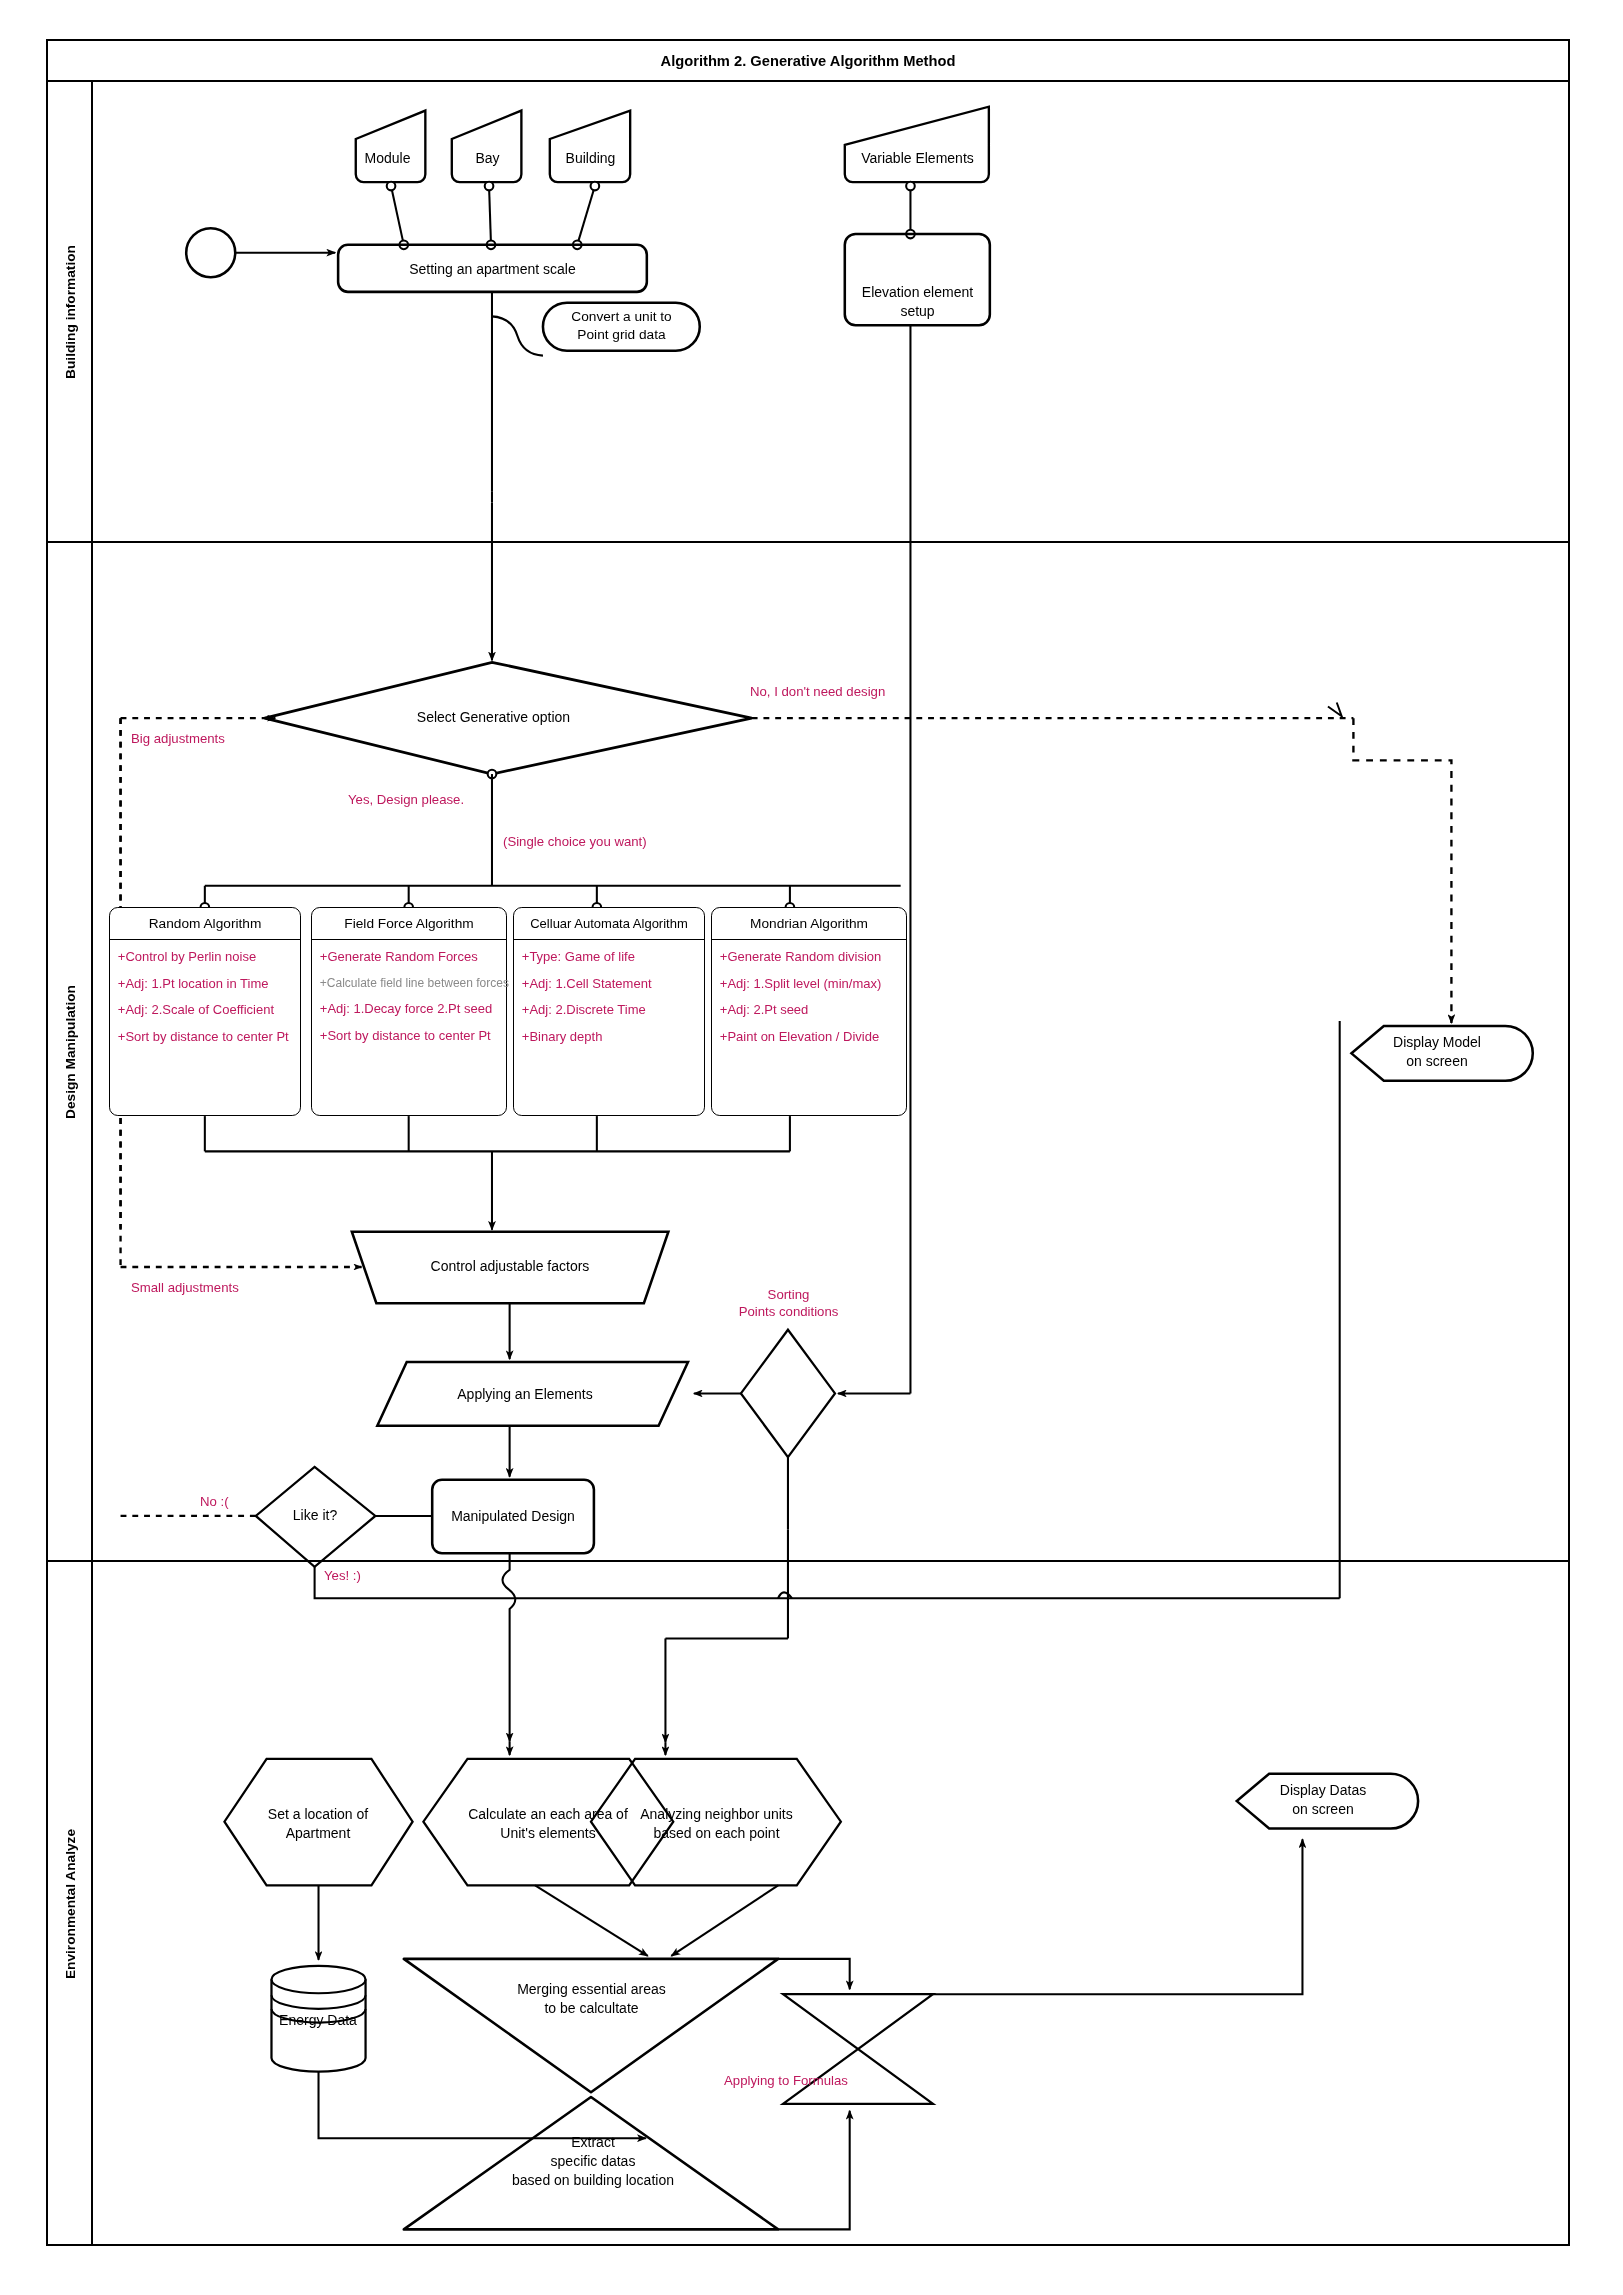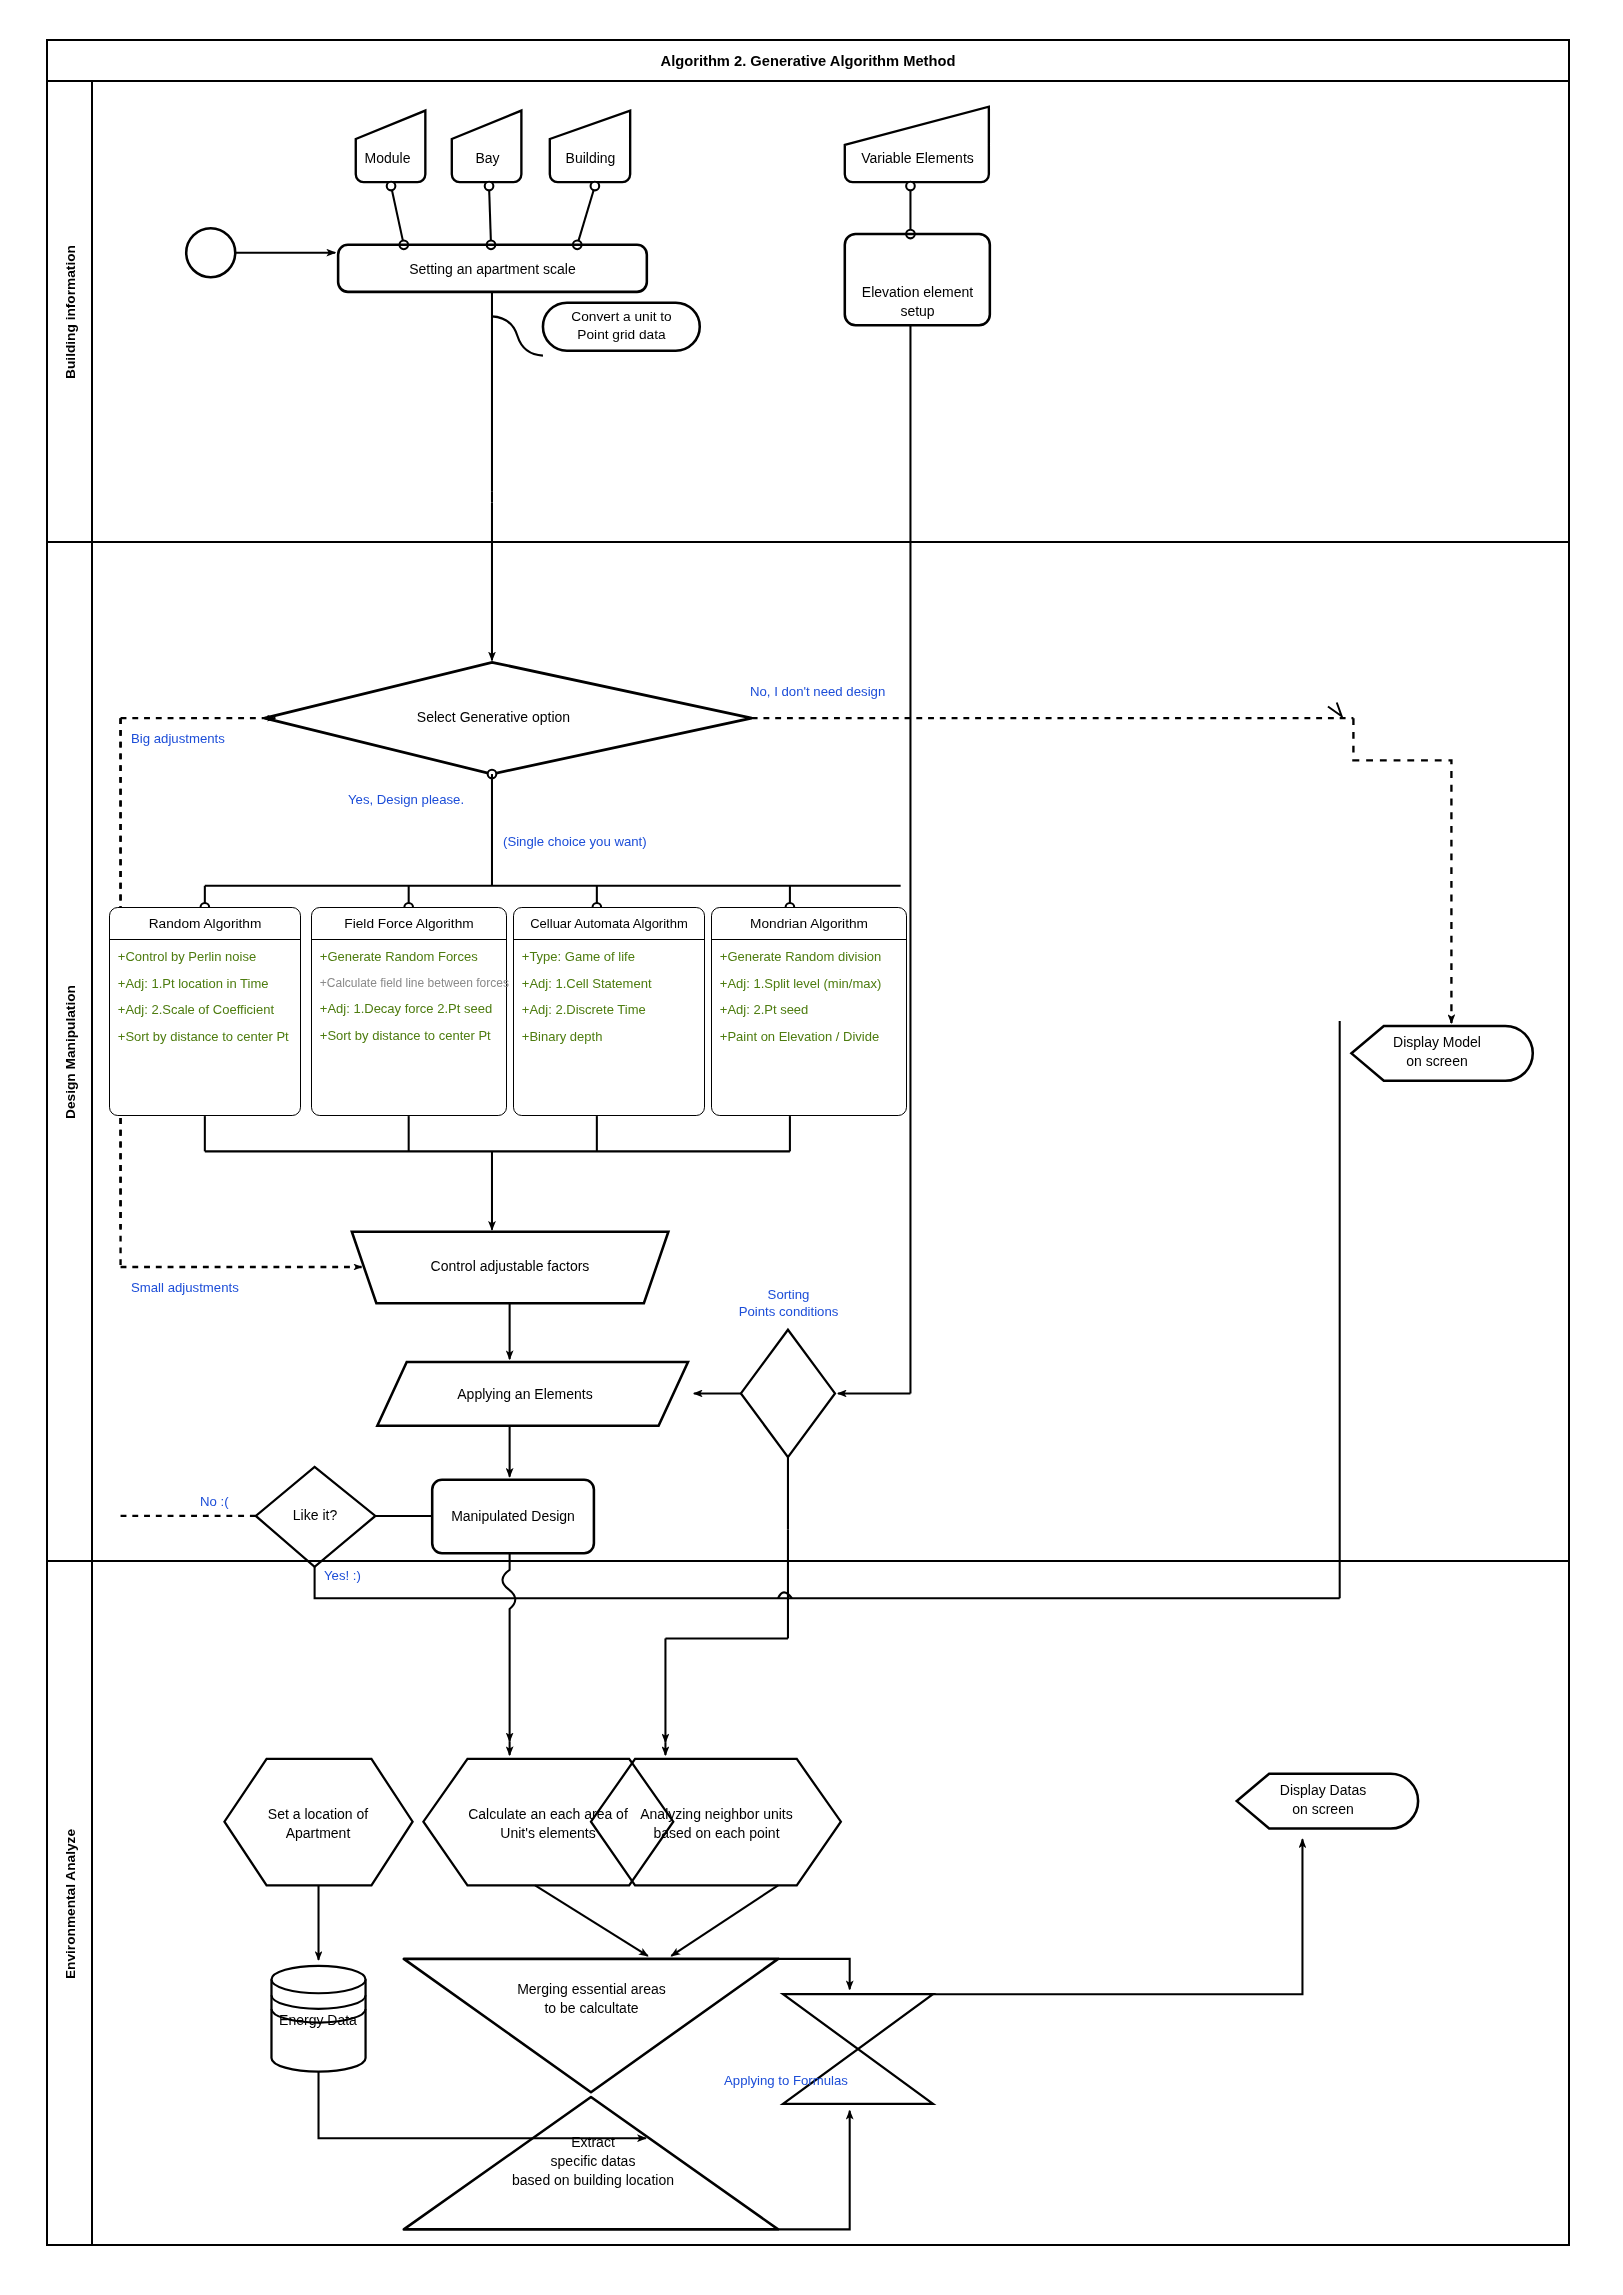--- a/index.html
+++ b/index.html
@@ -12,25 +12,25 @@
   .lane{position:absolute;left:0;width:100%;box-sizing:border-box;}
   .lane-hdr{position:absolute;left:0;top:0;width:45px;height:100%;border-right:2px solid #000;box-sizing:border-box;}
   .lane-hdr span{position:absolute;left:50%;top:50%;transform:translate(-50%,-50%) rotate(-90deg);
                  white-space:nowrap;font-size:13.7px;font-weight:bold;color:#000;}
   .lane-body{position:absolute;left:45px;top:0;right:0;bottom:0;}
   #lane1{top:41px;height:461px;border-bottom:2px solid #000;}
   #lane2{top:502px;height:1019px;border-bottom:2px solid #000;}
   #lane3{top:1521px;height:684px;}
   svg.layer{position:absolute;left:0;top:0;width:1524px;height:2207px;pointer-events:none;overflow:visible;}
   .nodetxt{position:absolute;font-size:14px;color:#000;text-align:center;line-height:1.35;white-space:pre-line;}
-  .edgelbl{position:absolute;font-size:13.2px;color:#1d4ed8;white-space:pre-line;line-height:1.3;}
+  .edgelbl{position:absolute;font-size:13.2px;color:#be185d;white-space:pre-line;line-height:1.3;}
   .classbox{position:absolute;box-sizing:border-box;border:1.6px solid #000;border-radius:8.8px;background:#fff;}
   .classbox .hdr{height:31px;display:flex;align-items:center;justify-content:center;font-size:13.7px;color:#000;border-bottom:1.8px solid #000;}
   .classbox .body{padding:8.8px 7.8px 3.9px 7.8px;}
-  .classbox .body div{font-size:13px;color:#4d7c0f;margin-bottom:11.8px;white-space:nowrap;}
+  .classbox .body div{font-size:13px;color:#be185d;margin-bottom:11.8px;white-space:nowrap;}
   .classbox .body div.faint{color:#8a8a8a;font-size:12px;}
 </style>
 </head>
 <body>
 
 <div id="page">
   <div id="sheet">
 
     <div id="titlebar">
       <div class="t">Algorithm 2. Generative Algorithm Method</div>

